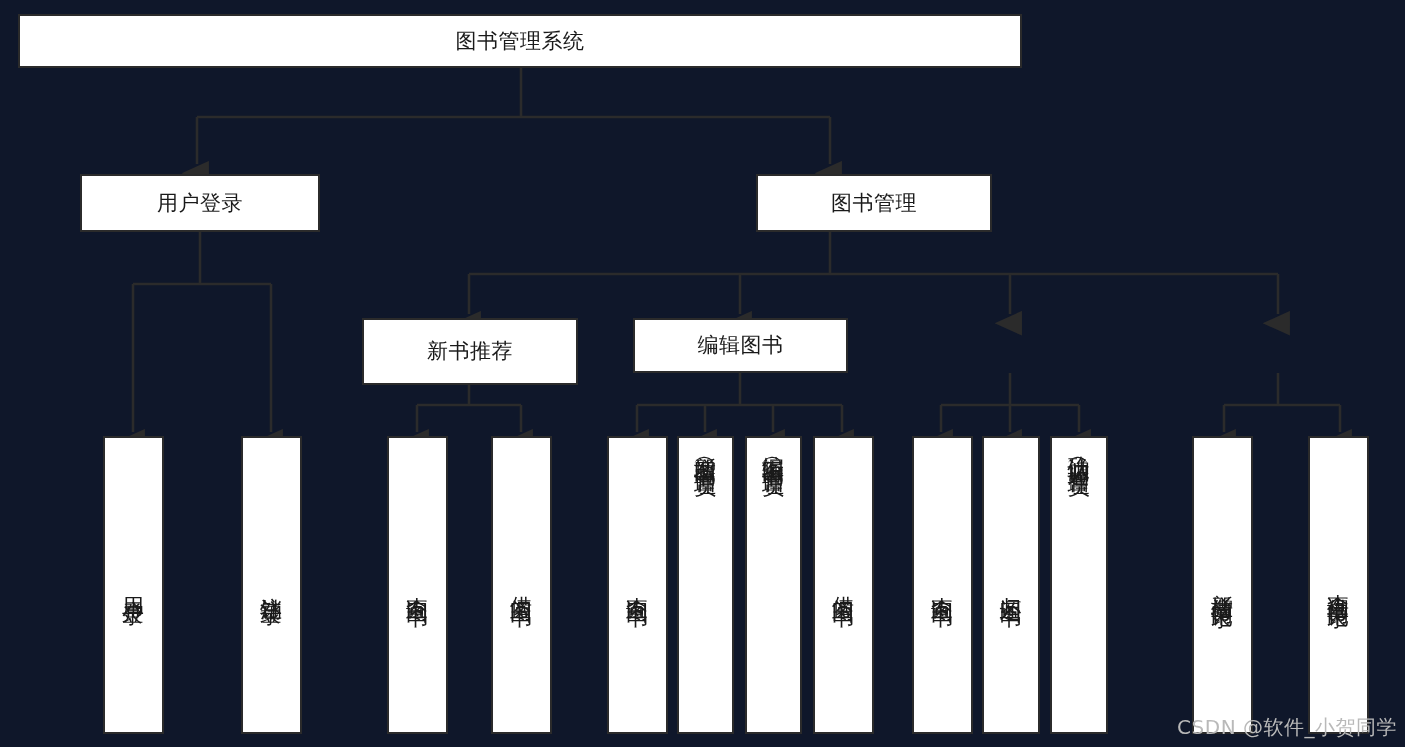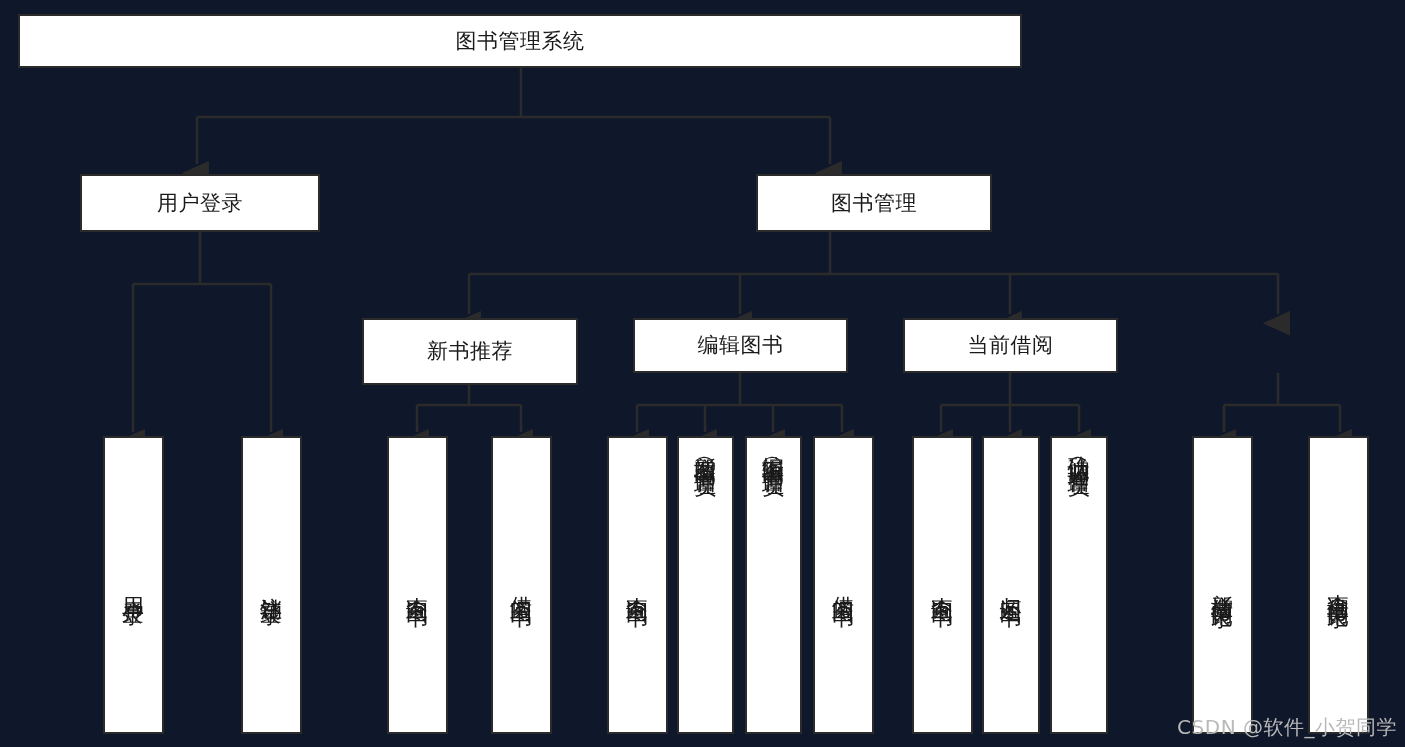--- a/index.html
+++ b/index.html
@@ -133,23 +133,20 @@
   </div>
 
   <div class="node" style="left:362px;top:318px;width:216px;height:67px;">
     <span class="lbl">新书推荐</span>
   </div>
 
   <div class="node" style="left:633px;top:318px;width:215px;height:55px;">
     <span class="lbl">编辑图书</span>
   </div>
 
-  <div class="node" style="left:903px;top:318px;width:215px;height:55px;">
-    <span class="lbl">当前借阅</span>
-  </div>
 
 
   <div class="node vert mid" style="left:103px;top:436px;width:61px;height:298px;">
     <span class="lbl">用户登录</span>
   </div>
 
   <div class="node vert mid" style="left:241px;top:436px;width:61px;height:298px;">
     <span class="lbl">注销登录</span>
   </div>
 

